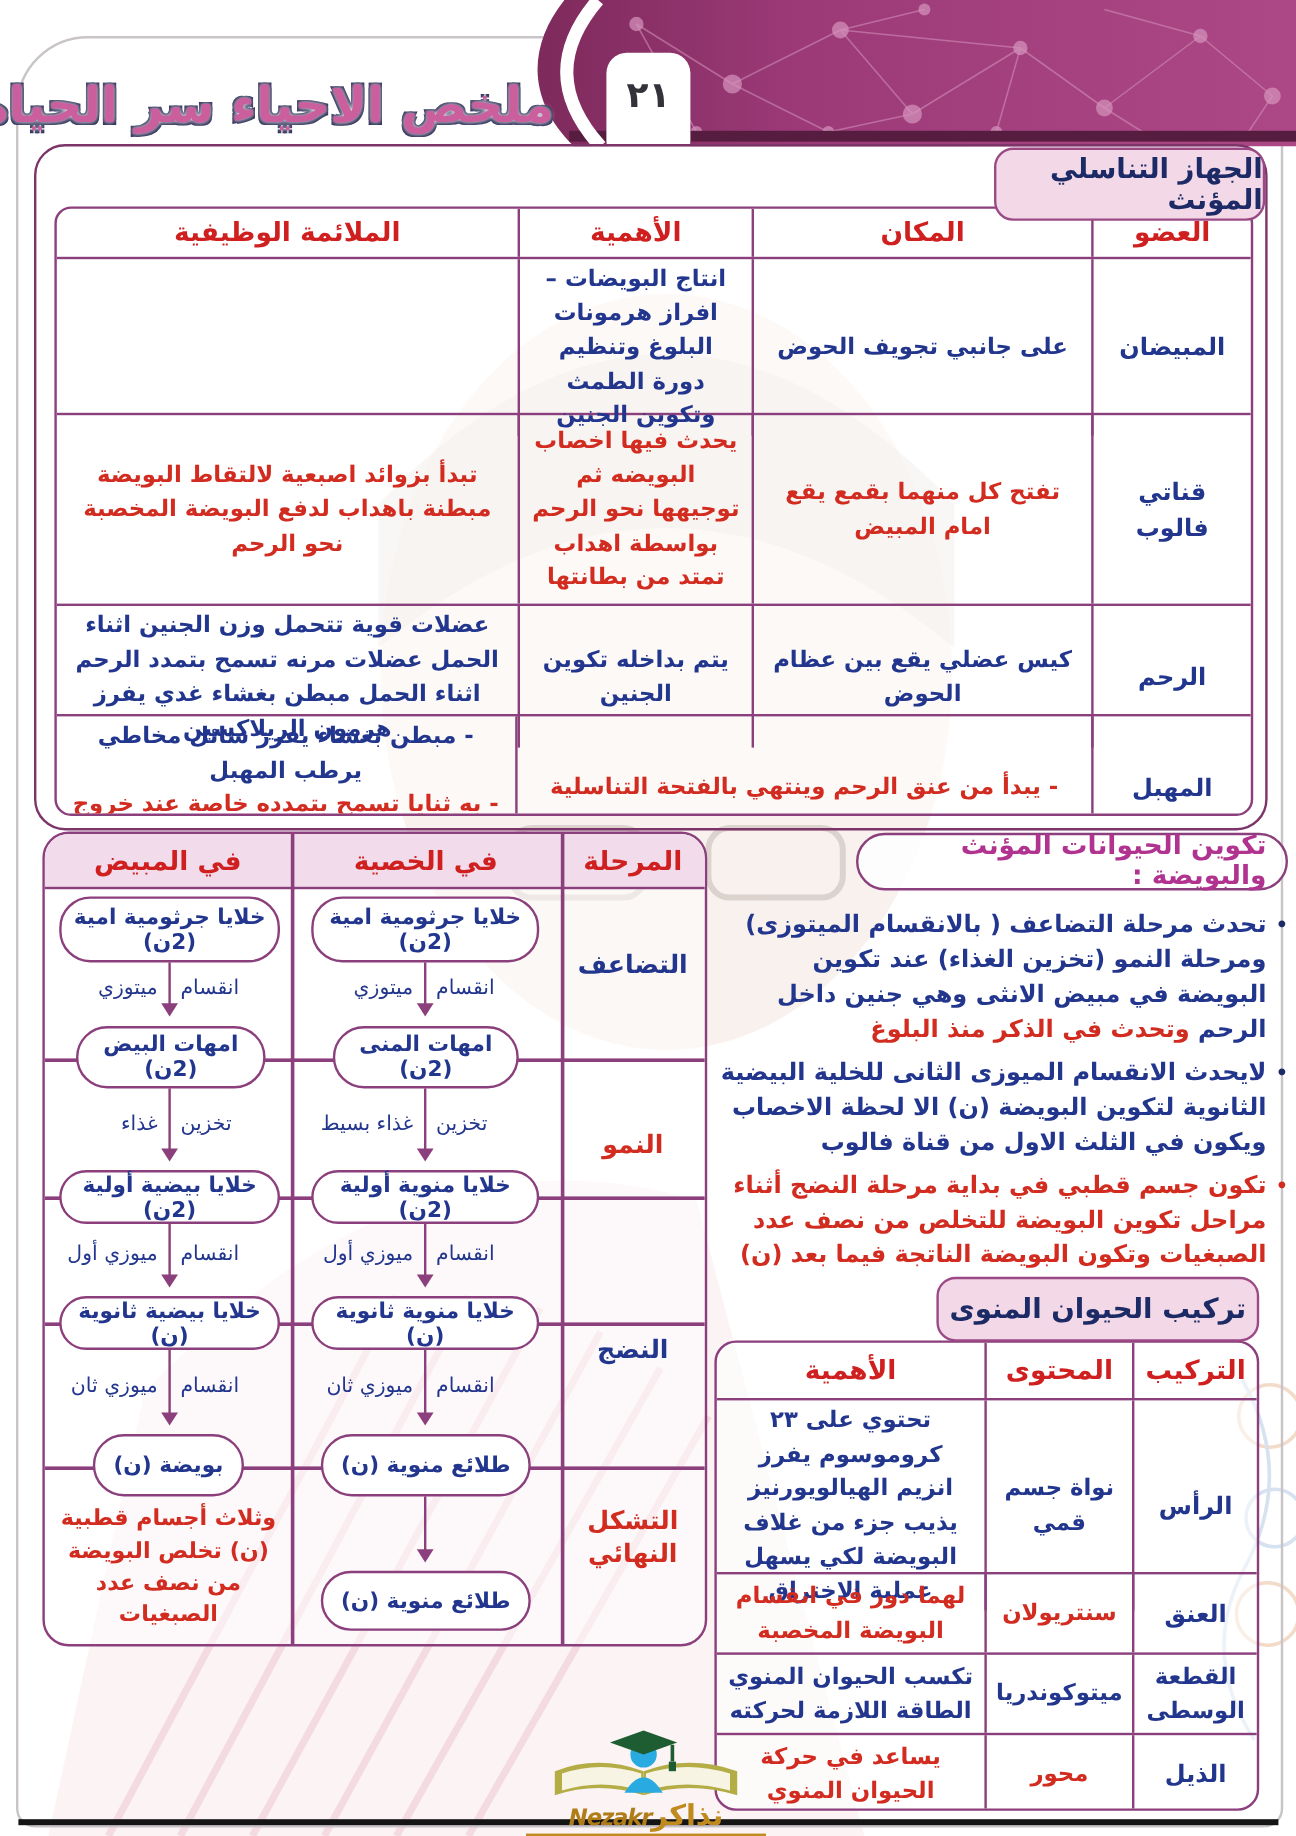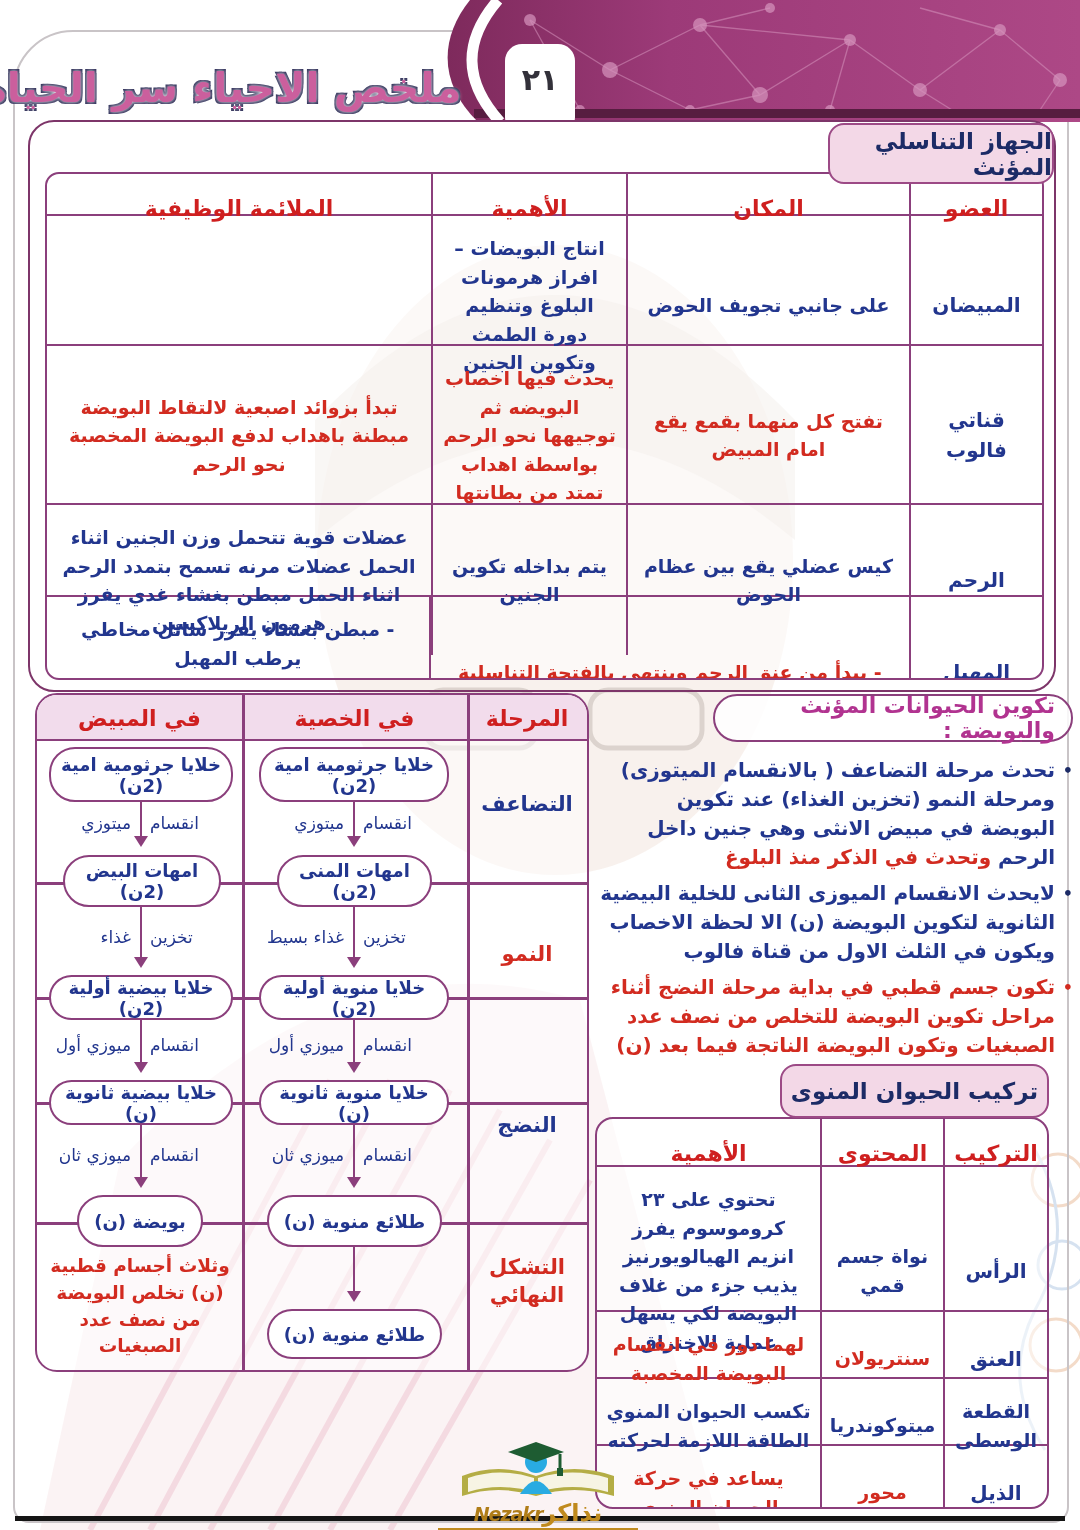--- a/index.html
+++ b/index.html
@@ -24,21 +24,21 @@
   .badge{display:flex;align-items:center;justify-content:center;font-weight:bold;z-index:4;
          background:#f3d8e7;border:2px solid #9c4a86;border-radius:16px;color:#1c2b66;}
   .badge1{left:828px;top:123px;width:222px;height:57px;font-size:23px;}
   .tbl{position:absolute;z-index:3;background:rgba(255,255,255,.55);
        border:2.5px solid #8b3f7c;overflow:hidden;}
   .t1{left:45px;top:172px;width:995px;height:504px;border-radius:14px;}
   .trow{display:grid;border-bottom:2.5px solid #8b3f7c;}
   .trow:last-child{border-bottom:none;}
   .trow>div{border-left:2.5px solid #8b3f7c;display:flex;flex-direction:column;
             align-items:center;justify-content:center;text-align:center;
-            padding:18px 8px;font-weight:bold;line-height:1.5;box-sizing:border-box;}
+            padding:2px 8px;font-weight:bold;line-height:1.5;box-sizing:border-box;}
   .trow>div:last-child{border-left:none;}
   .t1 .trow{grid-template-columns:133px 283px 195px 1fr;}
   .t1 .r4{grid-template-columns:133px 480.5px 1fr;}
   .hred{color:#cf1f1f;font-size:22px;}
   .bl{color:#22368e;}
   .rd{color:#d22b20;}
   .fs19{font-size:19px;}
   .fs20{font-size:20px;}
   
   .flow{position:absolute;left:35px;top:693px;width:550px;height:675px;z-index:3;

